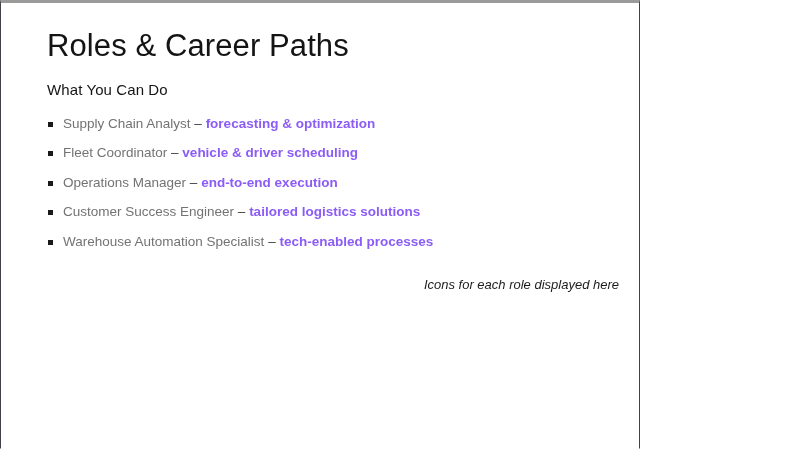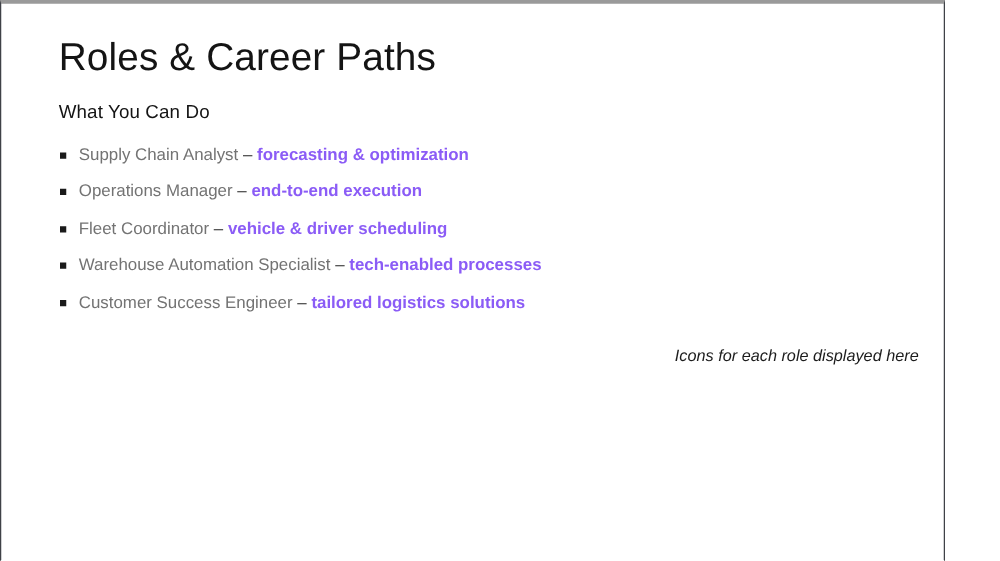--- a/index.html
+++ b/index.html
@@ -5,21 +5,21 @@
   html, body {
     margin: 0;
     padding: 0;
     background: #ffffff;
   }
   body {
     font-family: "Liberation Sans", sans-serif;
   }
   .slide {
     position: relative;
-    width: 756px;
+    width: 640px;
     height: 449px;
     background: #ffffff;
     box-sizing: border-box;
     border-top: 3px solid #9a9a9a;
     border-left: 1px solid #3f4247;
     border-right: 1px solid #3f4247;
     border-bottom: 1px solid #ffffff;
     overflow: hidden;
   }
   .content {
@@ -106,44 +106,44 @@
 
       <li class="bullet-item">
         <span class="bullet-marker"></span>
         <span class="bullet-role">Supply Chain Analyst</span>
         <span class="bullet-dash">–</span>
         <span class="bullet-desc">forecasting &amp; optimization</span>
       </li>
 
       <li class="bullet-item">
         <span class="bullet-marker"></span>
+        <span class="bullet-role">Fleet Coordinator</span>
+        <span class="bullet-dash">–</span>
+        <span class="bullet-desc">vehicle &amp; driver scheduling</span>
+      </li>
+
+      <li class="bullet-item">
+        <span class="bullet-marker"></span>
         <span class="bullet-role">Operations Manager</span>
         <span class="bullet-dash">–</span>
         <span class="bullet-desc">end-to-end execution</span>
       </li>
 
       <li class="bullet-item">
         <span class="bullet-marker"></span>
-        <span class="bullet-role">Fleet Coordinator</span>
+        <span class="bullet-role">Customer Success Engineer</span>
         <span class="bullet-dash">–</span>
-        <span class="bullet-desc">vehicle &amp; driver scheduling</span>
+        <span class="bullet-desc">tailored logistics solutions</span>
       </li>
 
       <li class="bullet-item">
         <span class="bullet-marker"></span>
         <span class="bullet-role">Warehouse Automation Specialist</span>
         <span class="bullet-dash">–</span>
         <span class="bullet-desc">tech-enabled processes</span>
-      </li>
-
-      <li class="bullet-item">
-        <span class="bullet-marker"></span>
-        <span class="bullet-role">Customer Success Engineer</span>
-        <span class="bullet-dash">–</span>
-        <span class="bullet-desc">tailored logistics solutions</span>
       </li>
 
     </ul>
 
     <p class="note-text">Icons for each role displayed here</p>
 
   </div>
 </div>
 
 </body></html>

